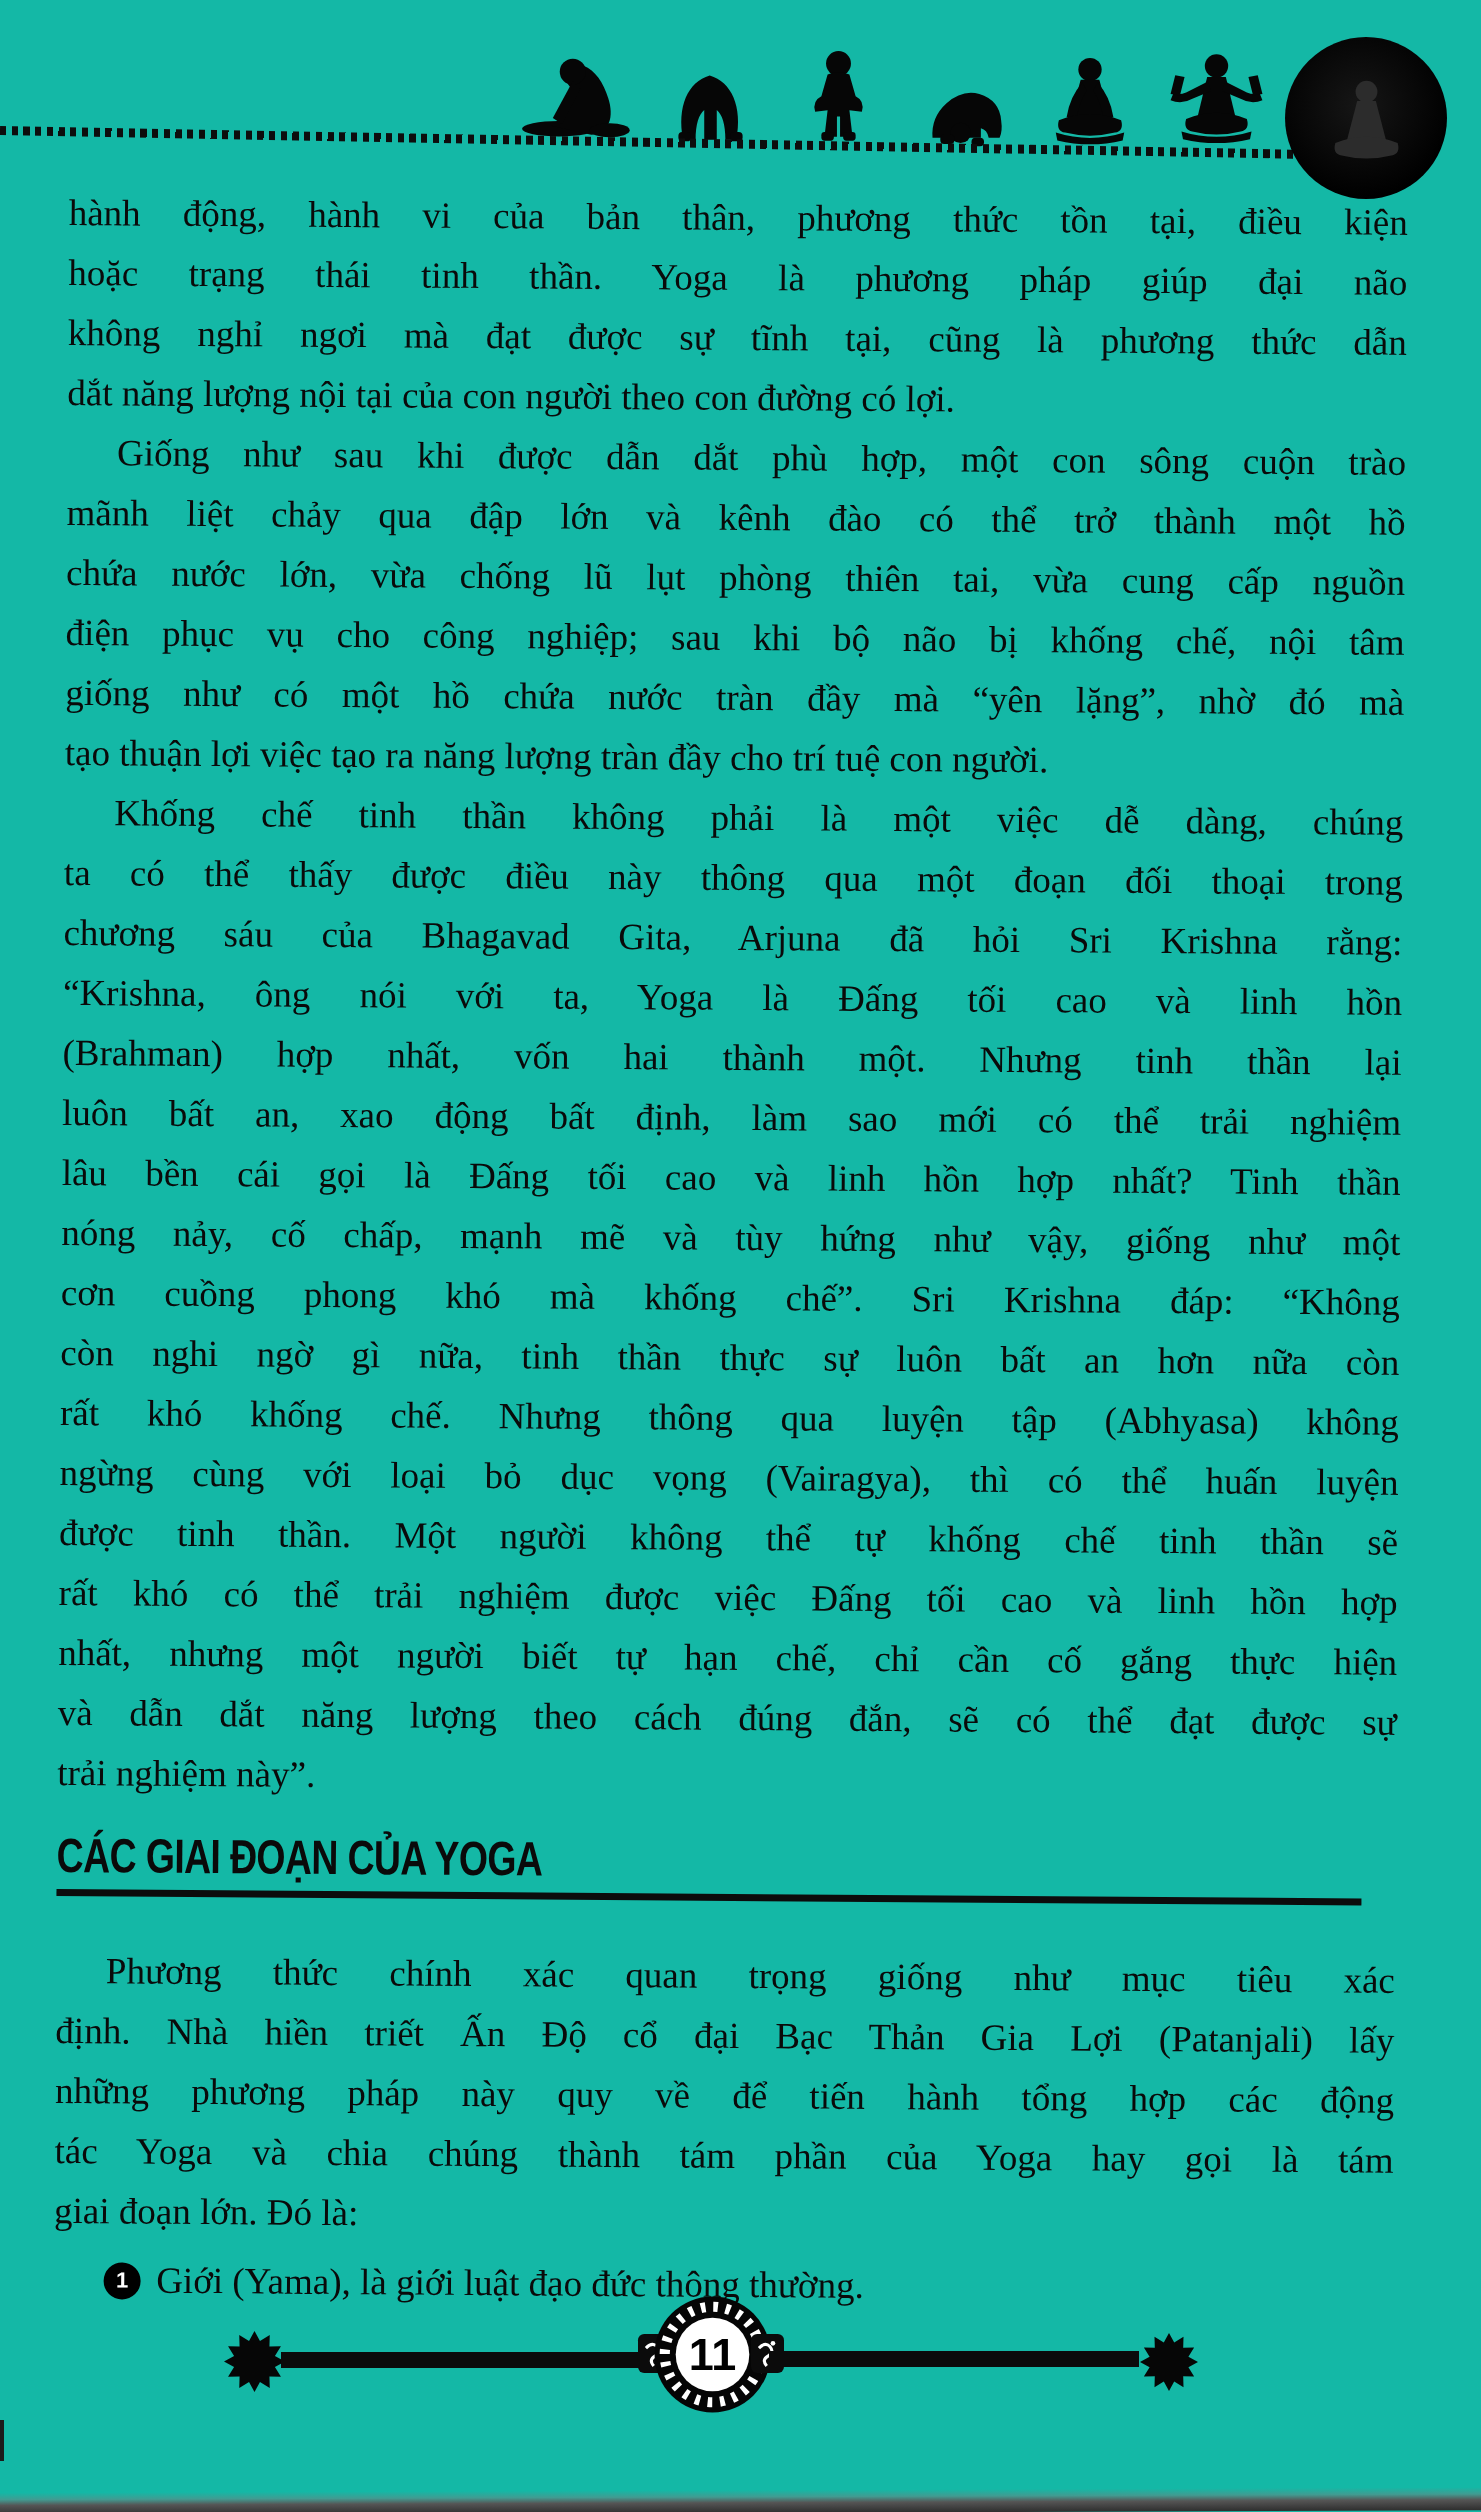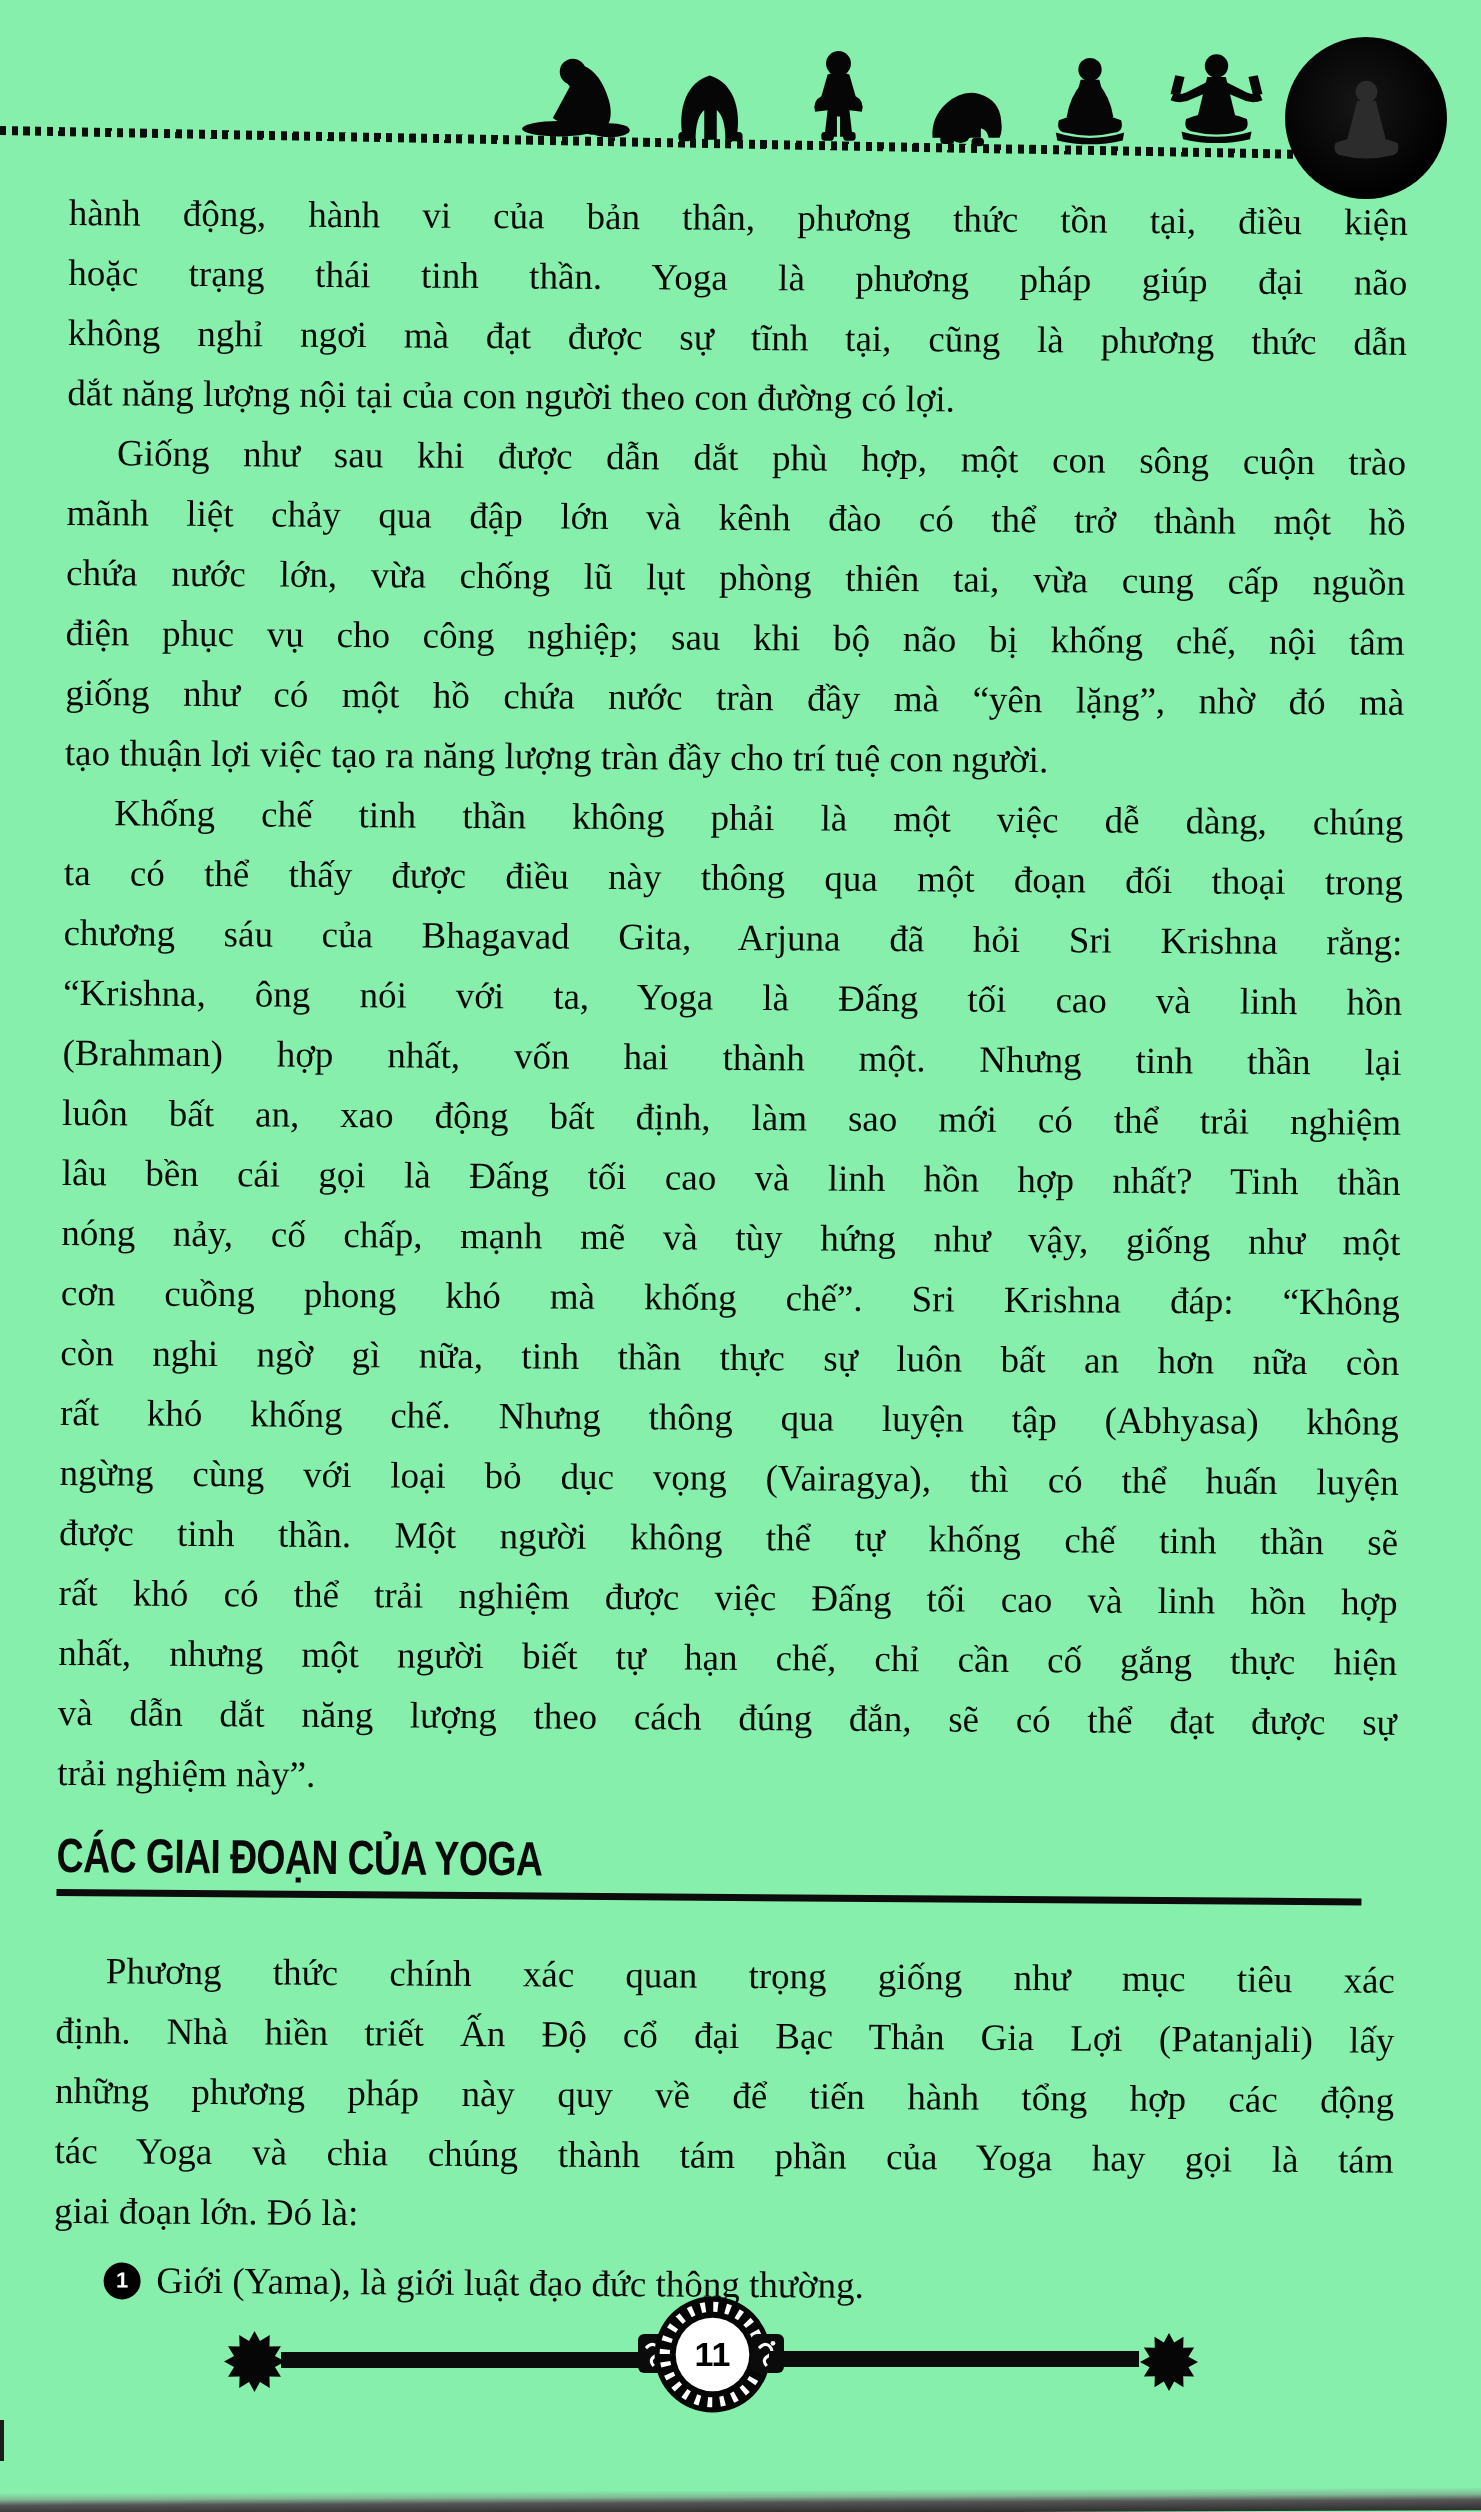--- a/index.html
+++ b/index.html
@@ -1,16 +1,16 @@
 <!DOCTYPE html>
 <html style="font-size:12.5px"><head>
 <meta charset="utf-8">
 <style>
   html,body{margin:0;padding:0;background:#e8e8e8;}
-  .page{position:relative;width:1481px;height:2512px;background:#86efac;overflow:hidden;
+  .page{position:relative;width:1481px;height:2512px;background:#14b8a6;overflow:hidden;
         font-family:"Liberation Serif","DejaVu Serif",serif;color:#0a0a0a;}
 
   
   .pose-row svg{position:absolute;fill:#060606;}
   .dotted-line{position:absolute;left:0;top:126px;width:1303px;height:8.6px;
        transform:rotate(1.05deg);transform-origin:left center;
        background:repeating-linear-gradient(90deg,#0d0d0d 0 6.2px,transparent 6.2px 11.7px);}
   .badge{position:absolute;left:1285px;top:37px;width:162px;height:162px;border-radius:50%;
        background:radial-gradient(circle at 46% 42%, #161616 0%, #000 72%);}
   .badge svg{position:absolute;left:26.6px;top:34px;}
@@ -38,21 +38,21 @@
   .list-text{font-size:37px;line-height:60px;}
 
   
   .orn{position:absolute;}
   .orn-bar{background:#0b0b0b;height:16.4px;}
   .orn-star svg{display:block;}
   .orn-circle{left:653px;top:2295px;width:119px;height:119px;}
   .orn-tab{width:33px;height:39px;background:#0b0b0b;border-radius:6.2px;}
   .page-number{position:absolute;left:653px;top:2295px;width:119px;height:119px;
         display:flex;align-items:center;justify-content:center;
-        font-family:"Liberation Sans",sans-serif;font-weight:700;font-size:34px;color:#000;}
+        font-family:"Liberation Sans",sans-serif;font-weight:700;font-size:45px;color:#000;}
 
   
   .bottom-band{position:absolute;left:-7.8px;bottom:-1.6px;width:1500px;height:23.4px;
         transform:rotate(-0.22deg);
         background:linear-gradient(to bottom, rgba(110,110,110,0) 0%, rgba(120,120,120,.45) 30%,
                    #555 55%, #2e2e2e 100%);}
   .edge-mark{position:absolute;left:0;top:2420px;width:3.9px;height:41px;background:#1c1c1c;}
 </style>
 </head>
 <body>

